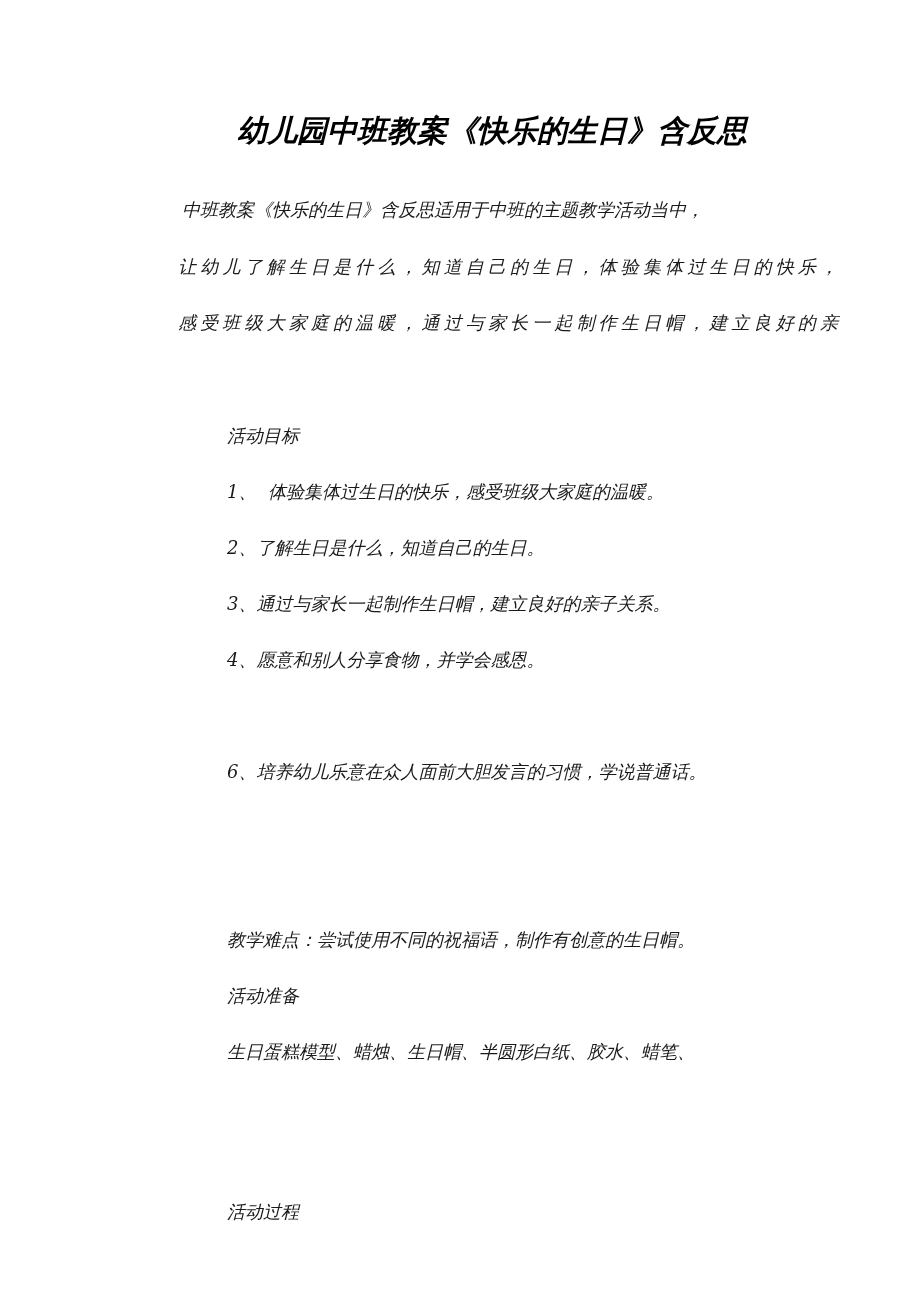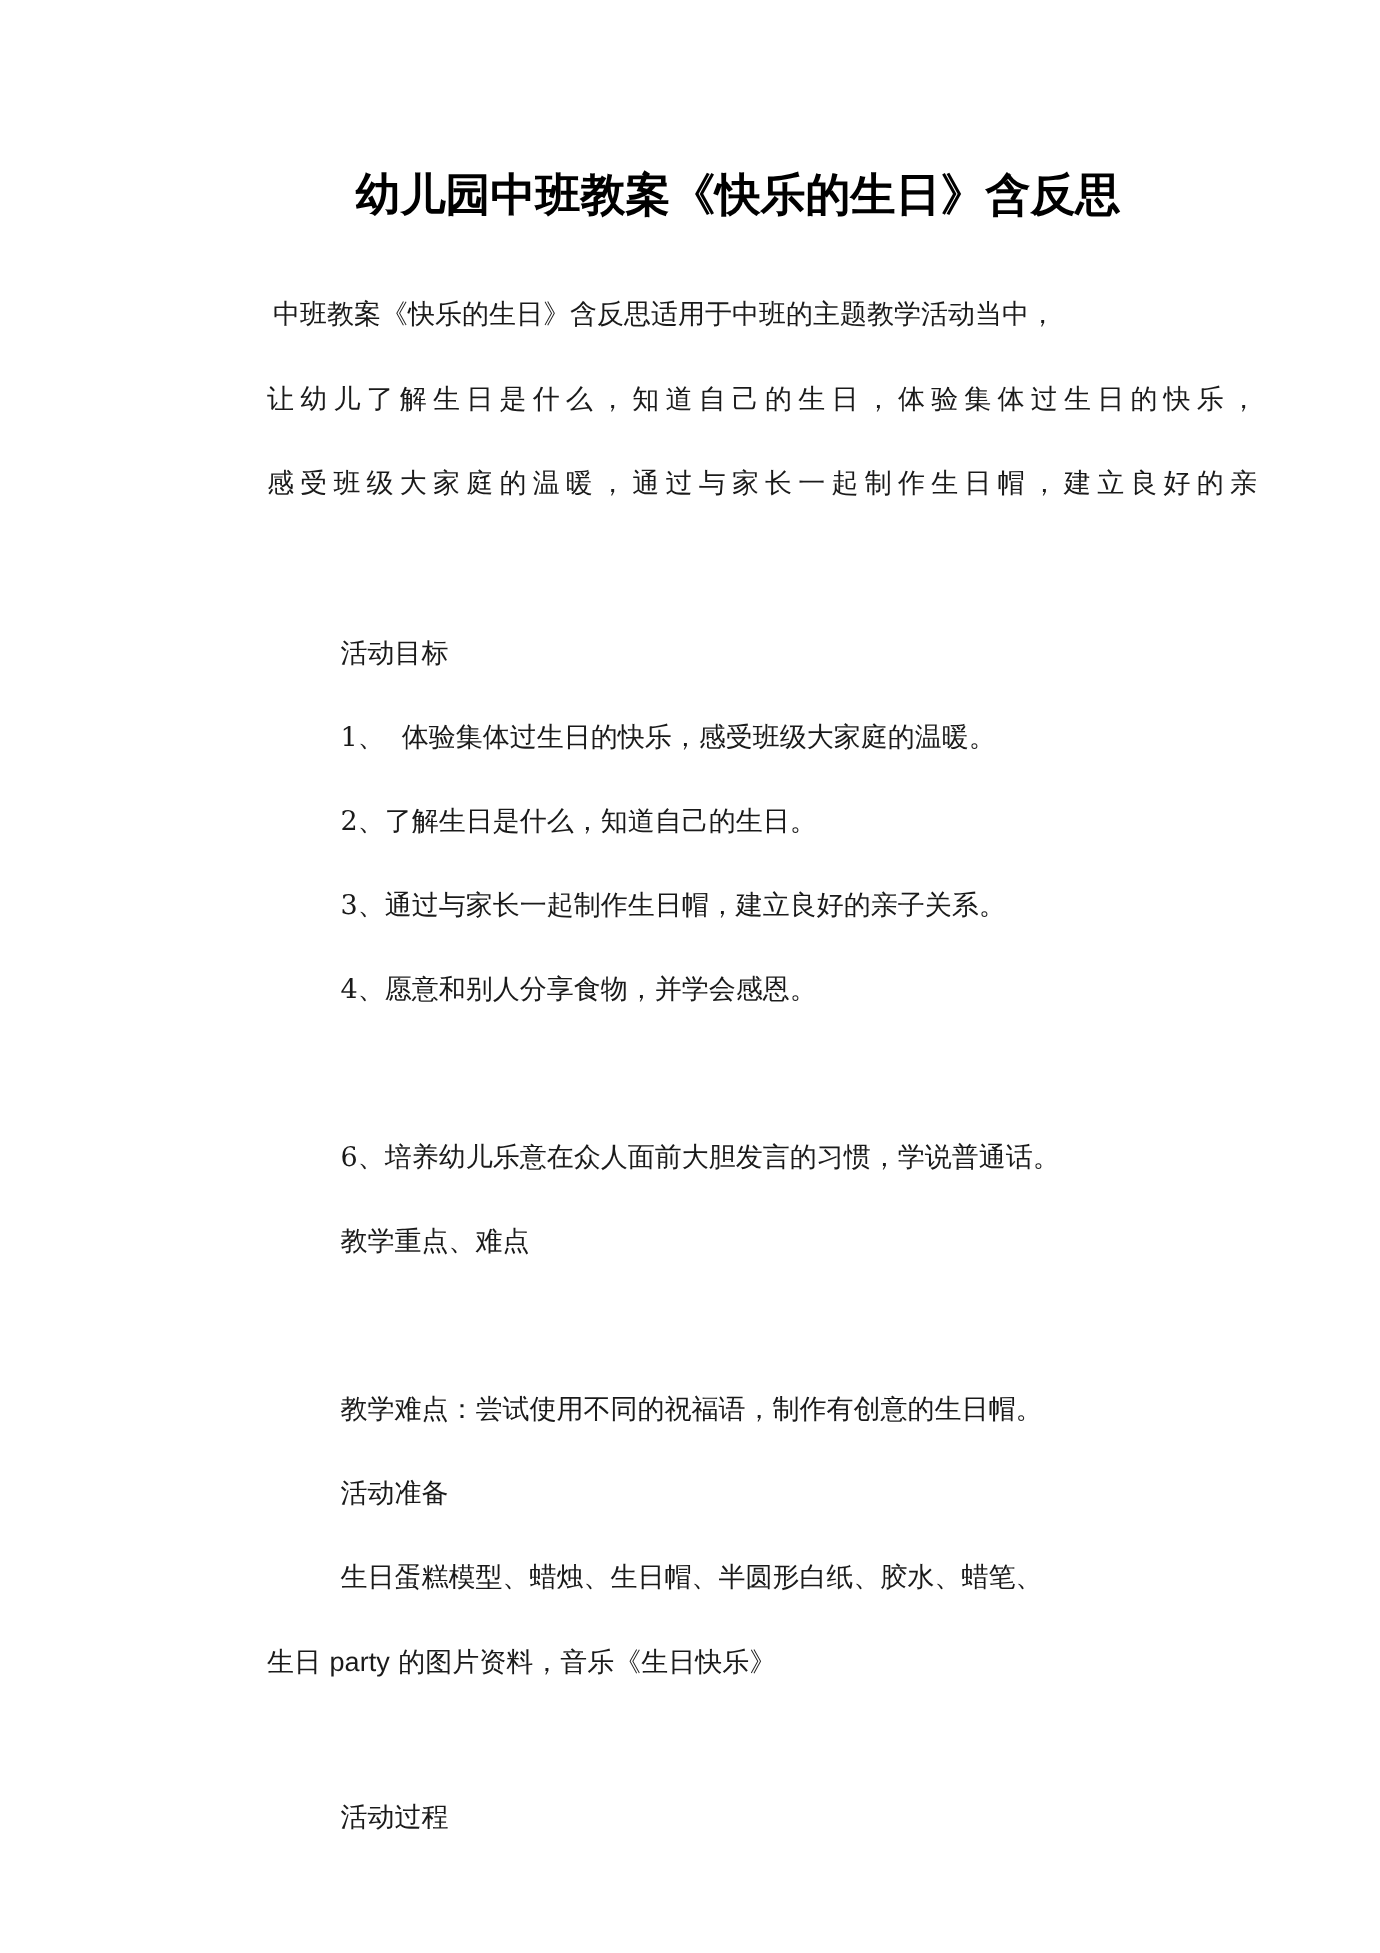--- a/index.html
+++ b/index.html
@@ -15,20 +15,21 @@
       font-family: "DejaVu Serif", "Liberation Serif", serif;
       color: #111111;
     }
     .page {
       position: absolute;
       left: 0;
       top: 0;
       width: 831px;
       height: 1302px;
       background: #ffffff;
+      font-style: italic;
     }
     .title {
       position: absolute;
       left: 138px;
       width: 708px;
       top: 108px;
       height: 46px;
       line-height: 46px;
       text-align: center;
       font-size: 30px;
@@ -67,22 +68,20 @@
   <div class="line body-col justify" style="top:250px;">让幼儿了解生日是什么，知道自己的生日，体验集体过生日的快乐，</div>
   <div class="line body-col justify" style="top:306px;">感受班级大家庭的温暖，通过与家长一起制作生日帽，建立良好的亲</div>
 
   <div class="line indent-4" style="top:419px;">活动目标</div>
   <div class="line indent-4" style="top:475px; white-space:pre;">1、  体验集体过生日的快乐，感受班级大家庭的温暖。</div>
   <div class="line indent-4" style="top:531px;">2、了解生日是什么，知道自己的生日。</div>
   <div class="line indent-4" style="top:587px;">3、通过与家长一起制作生日帽，建立良好的亲子关系。</div>
   <div class="line indent-4" style="top:643px;">4、愿意和别人分享食物，并学会感恩。</div>
   <div class="line indent-4" style="top:755px;">6、培养幼儿乐意在众人面前大胆发言的习惯，学说普通话。</div>
 
-  <div class="line indent-4" style="top:811px;">教学重点、难点</div>
   <div class="line indent-4" style="top:923px;">教学难点：尝试使用不同的祝福语，制作有创意的生日帽。</div>
 
   <div class="line indent-4" style="top:979px;">活动准备</div>
   <div class="line indent-4" style="top:1035px;">生日蛋糕模型、蜡烛、生日帽、半圆形白纸、胶水、蜡笔、</div>
-  <div class="line body-col" style="top:1091px; white-space:pre;"><span>生日 </span><span class="latin">party</span><span> 的图片资料，音乐《生日快乐》</span></div>
 
   <div class="line indent-4" style="top:1147px;margin-top:48px;">活动过程</div>
 
 </div>
 
 </body></html>

